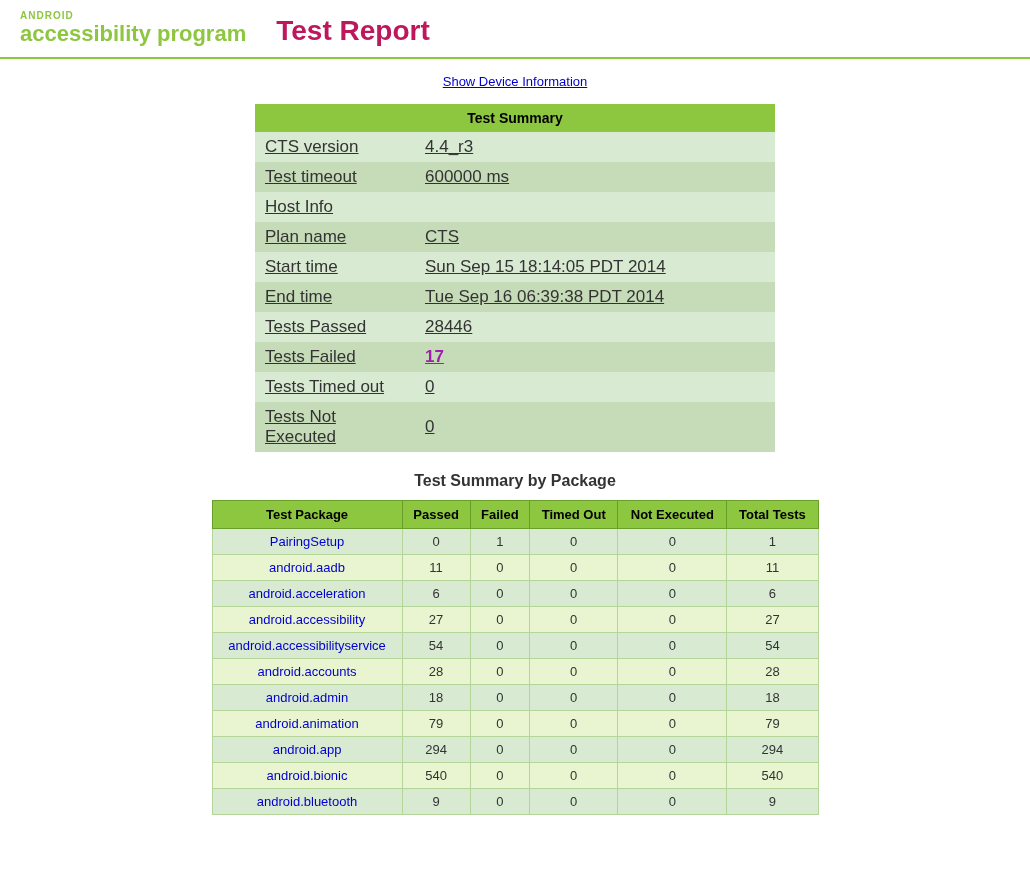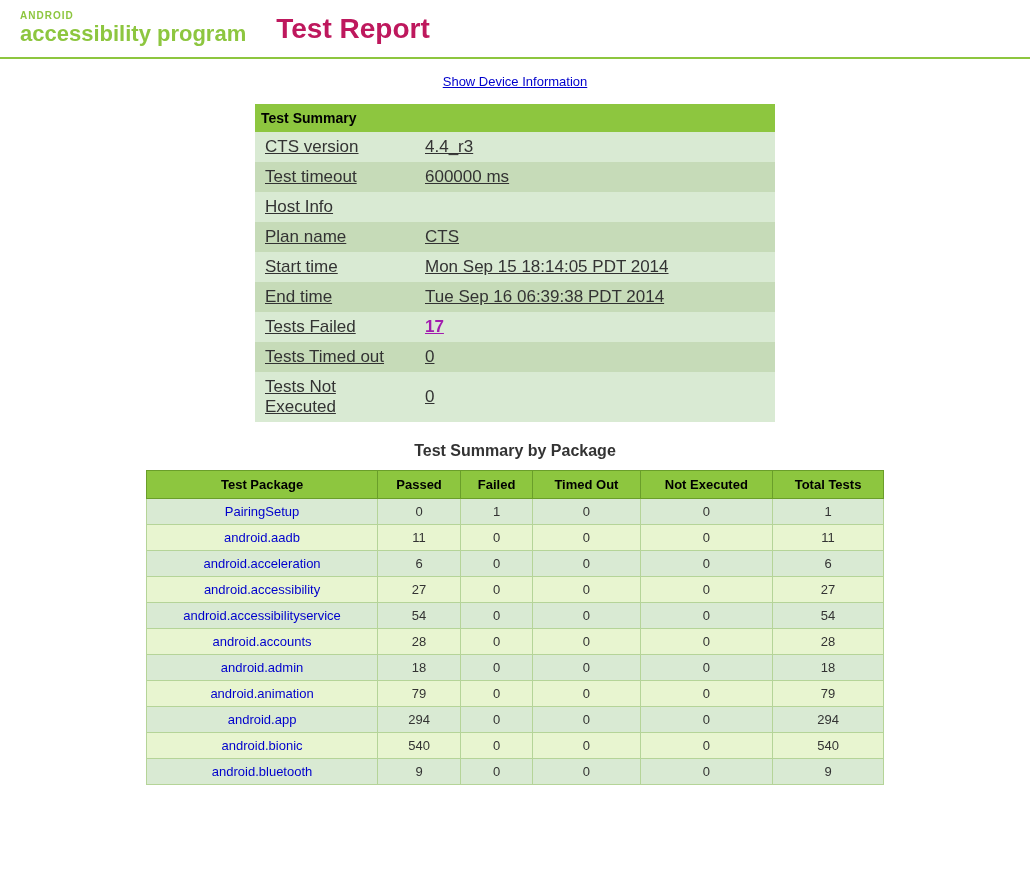--- a/index.html
+++ b/index.html
@@ -1,46 +1,46 @@
 <!DOCTYPE html>
 <html><head>
   <meta charset="utf-8">
   <style>
     * { margin: 0; padding: 0; box-sizing: border-box; }
     body { font-family: Arial, sans-serif; font-size: 13px; background: #fff; color: #333; }
 
     
-    .header { display: flex; align-items: center; padding: 10px 20px; border-bottom: 2px solid #8dc63f; }
+    .header { display: flex; align-items: flex-end; padding: 10px 20px; border-bottom: 2px solid #8dc63f; }
     .logo-area { display: flex; flex-direction: column; }
     .logo-android { color: #8dc63f; font-size: 10px; font-weight: bold; letter-spacing: 1px; text-transform: uppercase; }
     .logo-compat { color: #8dc63f; font-size: 22px; font-weight: bold; }
     .header-title { font-size: 28px; font-weight: bold; color: #be185d; margin-left: 30px; }
 
     
     .content { padding: 15px 4px; }
 
     
     .device-info-link { text-align: center; margin-bottom: 15px; }
     .device-info-link a { color: #00c; font-size: 13px; }
 
     
     .summary-container { width: 520px; margin: 0 auto 20px auto; }
-    .summary-header { background: #8dc63f; color: #000; font-weight: bold; text-align: left; padding: 6px; font-size: 14px; }
+    .summary-header { background: #8dc63f; color: #000; font-weight: bold; text-align: center; padding: 6px; font-size: 14px; }
     .summary-table { width: 100%; border-collapse: collapse; background: #d9ead3; }
     .summary-table td { padding: 5px 10px; font-size: 17px; text-decoration: underline; }
     .summary-table tr:nth-child(odd) { background: #d9ead3; }
     .summary-table tr:nth-child(even) { background: #c6dbb8; }
     .summary-table .label-cell { width: 160px; }
     .failed-value { color: #a21caf; font-weight: bold; }
 
     
     .section-title { text-align: center; font-size: 16px; font-weight: bold; margin-bottom: 10px; }
 
     
-    .pkg-table-container { width: 738px; margin: 0 auto; }
+    .pkg-table-container { width: 607px; margin: 0 auto; }
     .pkg-table { width: 100%; border-collapse: collapse; }
     .pkg-table th { background: #8dc63f; color: #000; font-weight: bold; text-align: center; padding: 6px 8px; border: 1px solid #6a9e2a; font-size: 13px; }
     .pkg-table td { text-align: center; padding: 5px 8px; border: 1px solid #b5d498; font-size: 13px; }
     .pkg-table tr:nth-child(odd) td { background: #d9ead3; }
     .pkg-table tr:nth-child(even) td { background: #e8f5d0; }
     .pkg-table td a { color: #00c; text-decoration: none; }
     .pkg-table td:first-child { text-align: center; }
   </style>
 </head>
 <body>
@@ -74,25 +74,29 @@
           <tr>
             <td class="label-cell">Host Info</td>
             <td></td>
           </tr>
           <tr>
             <td class="label-cell">Plan name</td>
             <td>CTS</td>
           </tr>
           <tr>
             <td class="label-cell">Start time</td>
-            <td>Mon Sep 15 18:14:05 PDT 2014</td>
+            <td>Sun Sep 15 18:14:05 PDT 2014</td>
           </tr>
           <tr>
             <td class="label-cell">End time</td>
             <td>Tue Sep 16 06:39:38 PDT 2014</td>
+          </tr>
+          <tr>
+            <td class="label-cell">Tests Passed</td>
+            <td>28446</td>
           </tr>
           <tr>
             <td class="label-cell">Tests Failed</td>
             <td class="failed-value">17</td>
           </tr>
           <tr>
             <td class="label-cell">Tests Timed out</td>
             <td>0</td>
           </tr>
           <tr>

